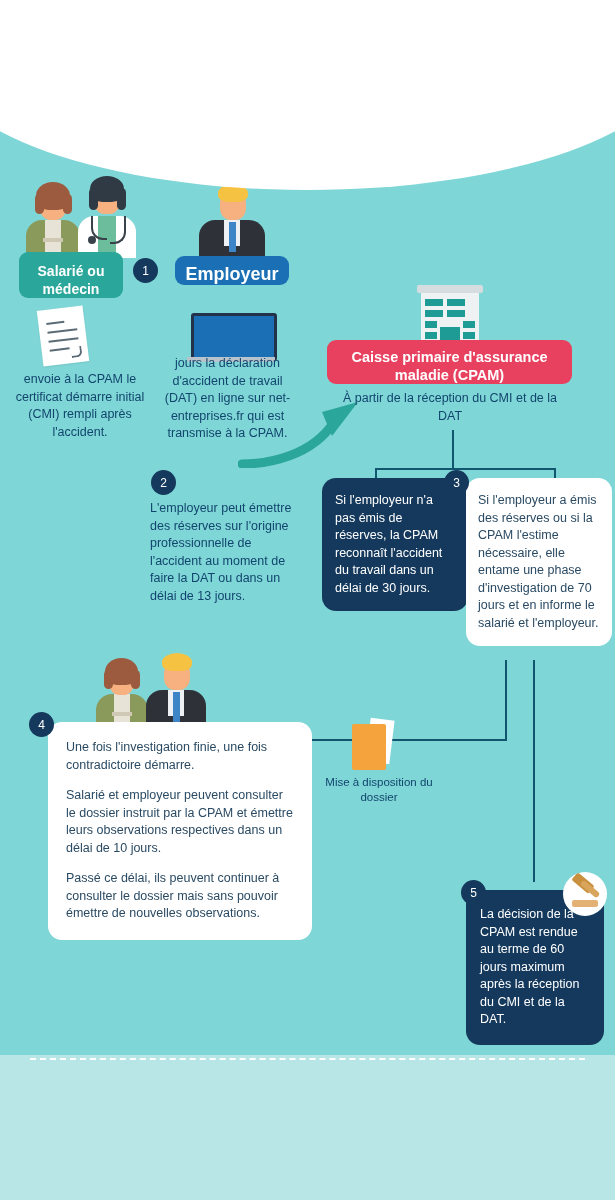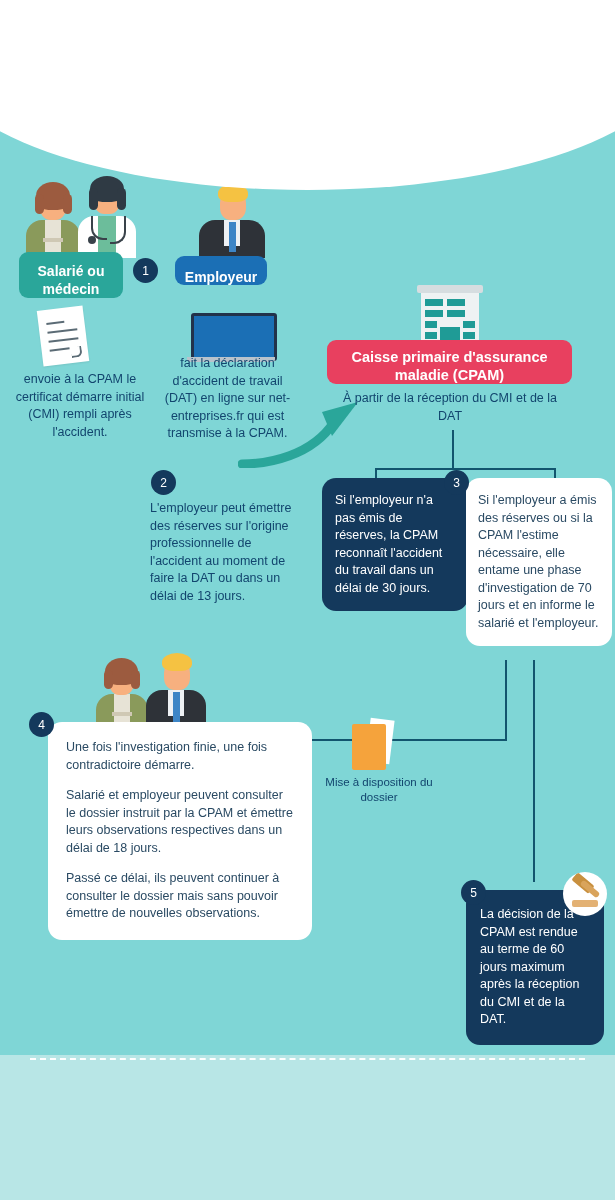--- a/index.html
+++ b/index.html
@@ -152,21 +152,21 @@
   </div>
 
   <div class="ill" style="left:199px;top:180px;width:66px;height:78px;">
     <div class="torso" style="left:0;top:40px;width:66px;height:38px;background:#2e3238;"></div>
     <div style="position:absolute;left:25px;top:40px;width:16px;height:26px;background:#eef1f4;"></div>
     <div style="position:absolute;left:30px;top:42px;width:7px;height:30px;background:#3d85c6;"></div>
     <div class="head" style="left:21px;top:10px;width:26px;height:30px;"></div>
     <div class="hair" style="left:19px;top:4px;width:30px;height:18px;background:#f5c242;"></div>
   </div>
 
-  <div class="badge badge-blue" style="left:175px;top:256px;width:92px;height:29px;font-size:14px;">
+  <div class="badge badge-blue" style="left:175px;top:256px;width:114px;height:29px;font-size:18px;">
     <span>Employeur</span>
   </div>
 
   <div class="bld">
     <div class="roof"></div>
     <div class="body"></div>
     <div class="win" style="left:12px;top:14px;width:18px;height:7px;"></div>
     <div class="win" style="left:34px;top:14px;width:18px;height:7px;"></div>
     <div class="win" style="left:12px;top:25px;width:18px;height:7px;"></div>
     <div class="win" style="left:34px;top:25px;width:18px;height:7px;"></div>
@@ -191,21 +191,21 @@
     <div style="position:absolute;left:29px;top:40px;width:9px;height:9px;border:2px solid #5b6b75;border-top:none;border-left:none;border-radius:0 0 6px 0;"></div>
   </div>
 
   <div class="note" style="left:10px;top:371px;width:140px;">envoie à la CPAM le certificat démarre initial (CMI) rempli après l'accident.</div>
 
   <div class="laptop">
     <div class="scr"></div>
       <div class="base"></div>
   </div>
 
-  <div class="note" style="left:155px;top:355px;width:145px;">fait la déclaration d'accident de travail (DAT) en ligne sur net-entreprises.fr qui est transmise à la CPAM.</div>
+  <div class="note" style="left:155px;top:355px;width:145px;">jours la déclaration d'accident de travail (DAT) en ligne sur net-entreprises.fr qui est transmise à la CPAM.</div>
 
   <svg class="arrow" viewBox="0 0 130 70">
     <path d="M4,66 C30,66 74,58 96,24" stroke="#2aa69a" stroke-width="9" fill="none" stroke-linecap="round"></path>
     <polygon points="120,4 94,38 84,14" fill="#2aa69a"></polygon>
   </svg>
 
   <div class="stepnum" style="left:151px;top:470px;">
     <span>2</span>
   </div>
   <div class="note" style="left:150px;top:500px;width:150px;text-align:left;">L'employeur peut émettre des réserves sur l'origine professionnelle de l'accident au moment de faire la DAT ou dans un délai de 13 jours.</div>
@@ -238,21 +238,21 @@
       <div class="head" style="left:18px;top:10px;width:26px;height:30px;"></div>
       <div class="hair" style="left:16px;top:3px;width:30px;height:18px;background:#f5c242;"></div>
     </div>
   </div>
 
   <div class="stepnum" style="left:29px;top:712px;">
     <span>4</span>
   </div>
   <div class="card-white" style="left:48px;top:722px;width:228px;padding:17px 18px;">
     <p>Une fois l'investigation finie, une fois contradictoire démarre.</p>
-    <p>Salarié et employeur peuvent consulter le dossier instruit par la CPAM et émettre leurs observations respectives dans un délai de 18 jours.</p>
+    <p>Salarié et employeur peuvent consulter le dossier instruit par la CPAM et émettre leurs observations respectives dans un délai de 10 jours.</p>
     <p>Passé ce délai, ils peuvent continuer à consulter le dossier mais sans pouvoir émettre de nouvelles observations.</p>
   </div>
 
   <div class="folder">
     <div class="pg"></div>
       <div class="fr"></div>
   </div>
   <div class="note" style="left:324px;top:775px;width:110px;font-size:11.5px;line-height:15px;">Mise à disposition du dossier</div>
 
   <div class="gavel">

